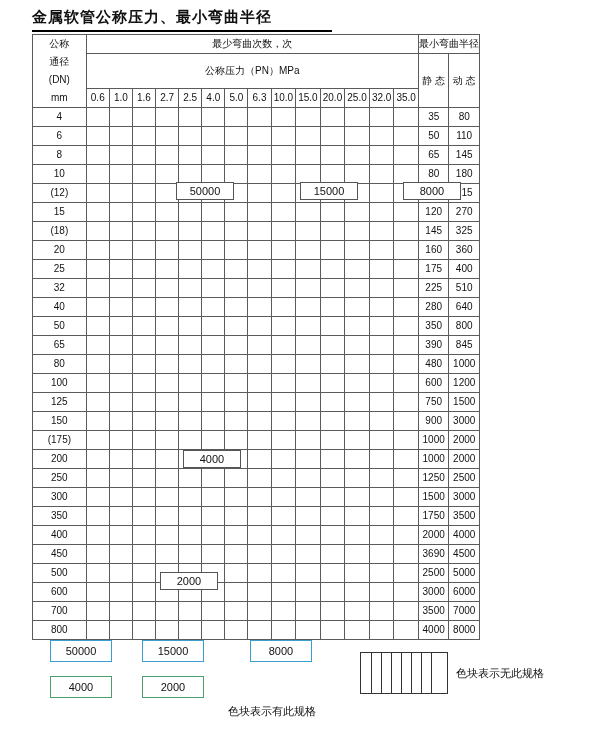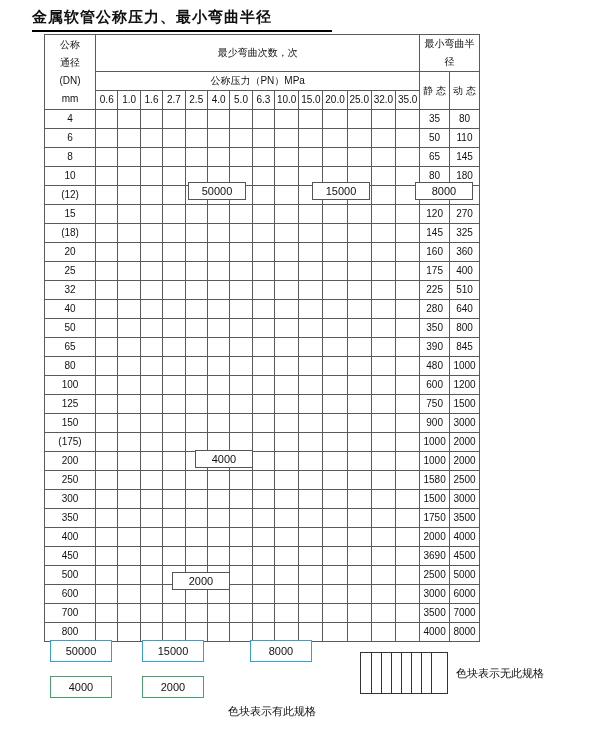--- a/index.html
+++ b/index.html
@@ -15,21 +15,21 @@
   .title{
     position:absolute;left:32px;top:8px;
     font-size:15px;font-weight:bold;letter-spacing:1px;
     font-family:"DejaVu Serif","Liberation Serif",serif;
   }
   .title-rule{
     position:absolute;left:32px;top:30px;width:300px;height:2px;background:#000;
   }
 
   
-  .tbl-wrap{position:absolute;left:32px;top:34px;margin-left:12px;}
+  .tbl-wrap{position:absolute;left:32px;top:34px;}
   table.main{border-collapse:collapse;table-layout:fixed;}
   table.main td, table.main th{
     border:1px solid #5a5a5a;
     padding:0;margin:0;
     font-size:10px;
     text-align:center;
     vertical-align:middle;
     font-weight:normal;
     background:#ffffff;
     height:18px;
@@ -486,21 +486,21 @@
             <td class="pcell f-none"></td>
             <td class="pcell f-none"></td>
             <td class="pcell f-none"></td>
             <td class="pcell f-none"></td>
             <td class="pcell f-none"></td>
             <td class="pcell f-none"></td>
             <td class="pcell f-none"></td>
             <td class="pcell f-none"></td>
             <td class="pcell f-none"></td>
             <td class="pcell f-none"></td>
-            <td class="rcell">1580</td>
+            <td class="rcell">1250</td>
             <td class="rcell">2500</td>
           </tr>
           <tr>
             <td class="dncell">300</td>
             <td class="pcell f-pblue"></td>
             <td class="pcell f-pblue"></td>
             <td class="pcell f-pblue"></td>
             <td class="pcell f-none"></td>
             <td class="pcell f-none"></td>
             <td class="pcell f-none"></td>

